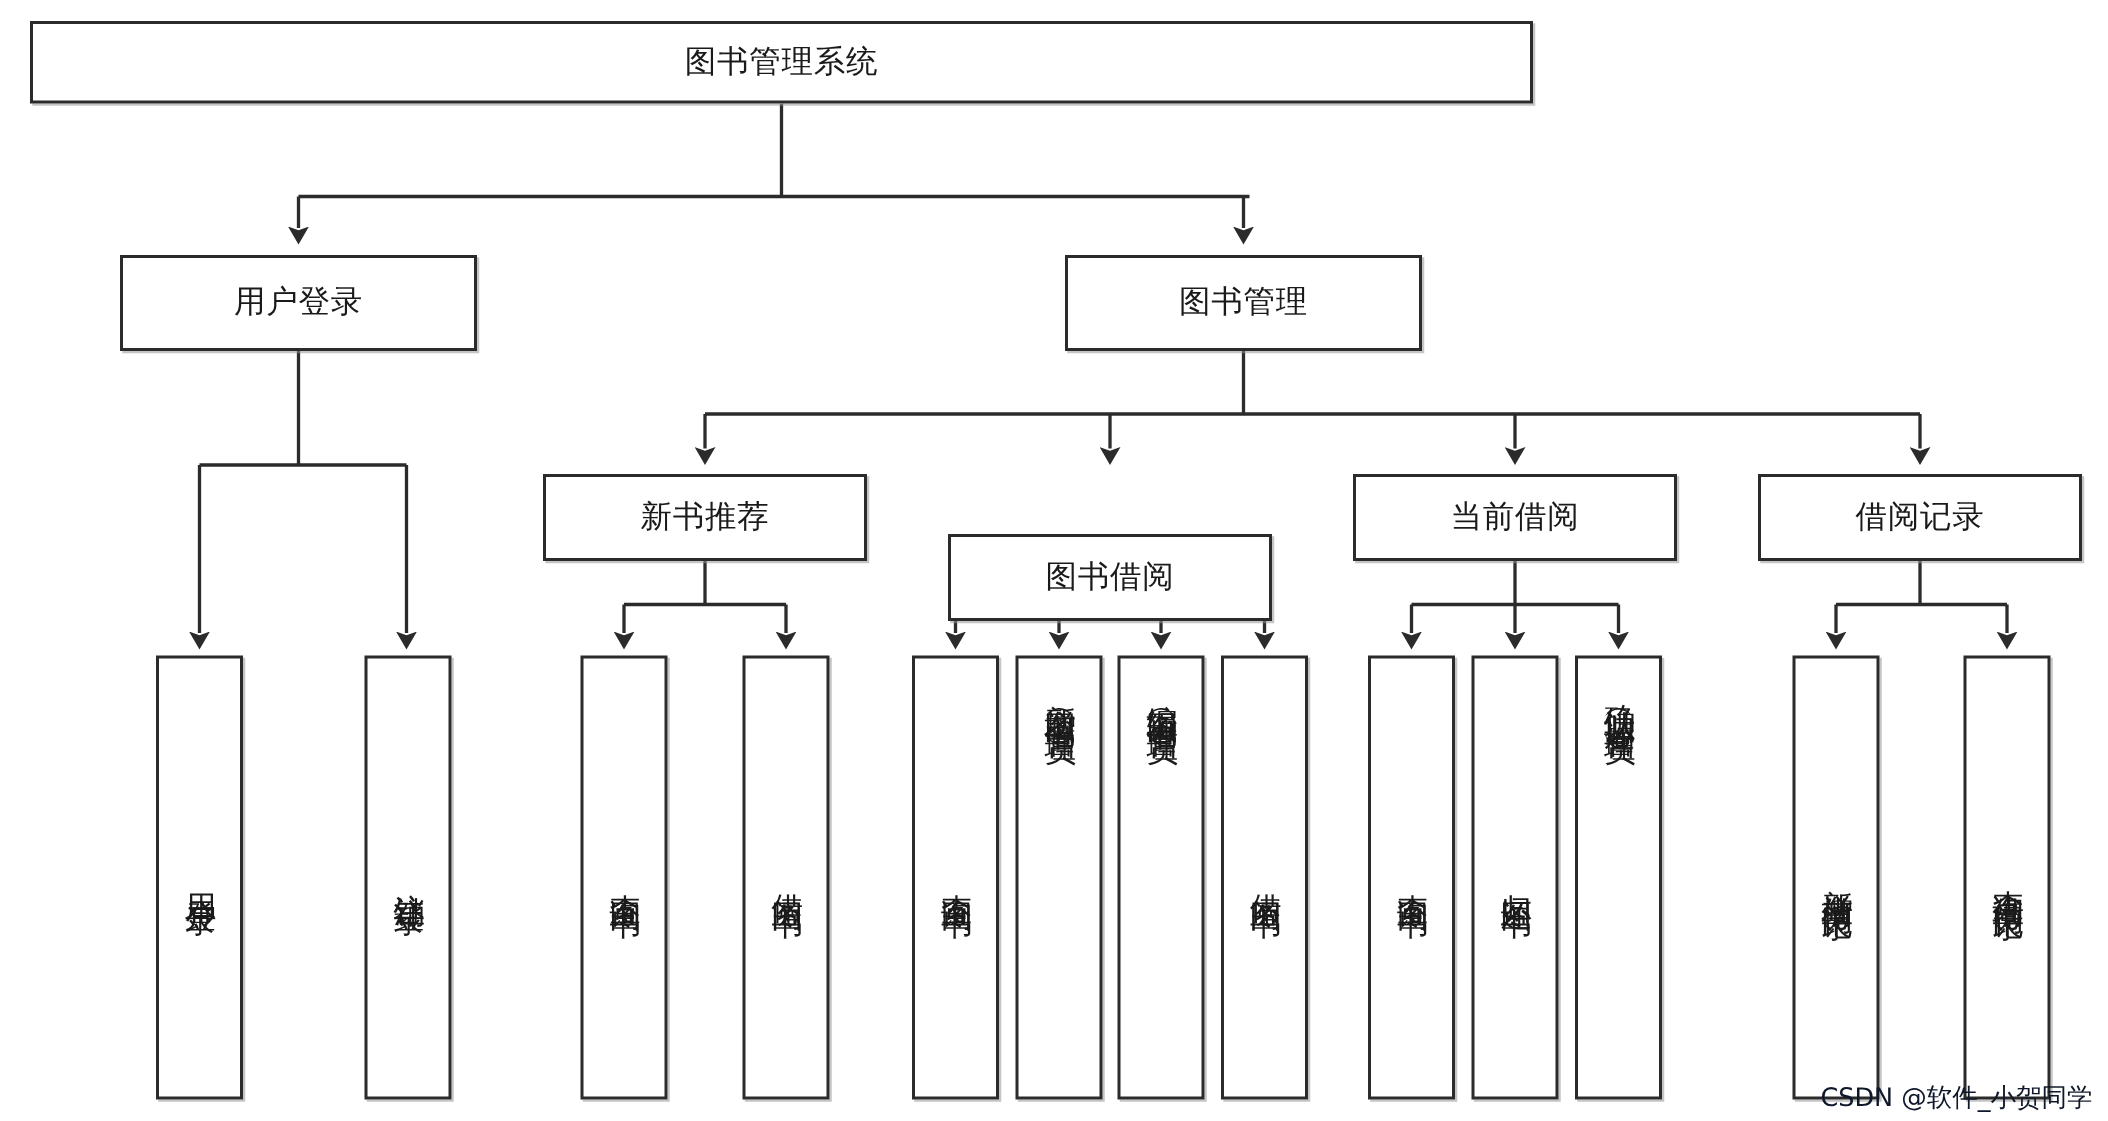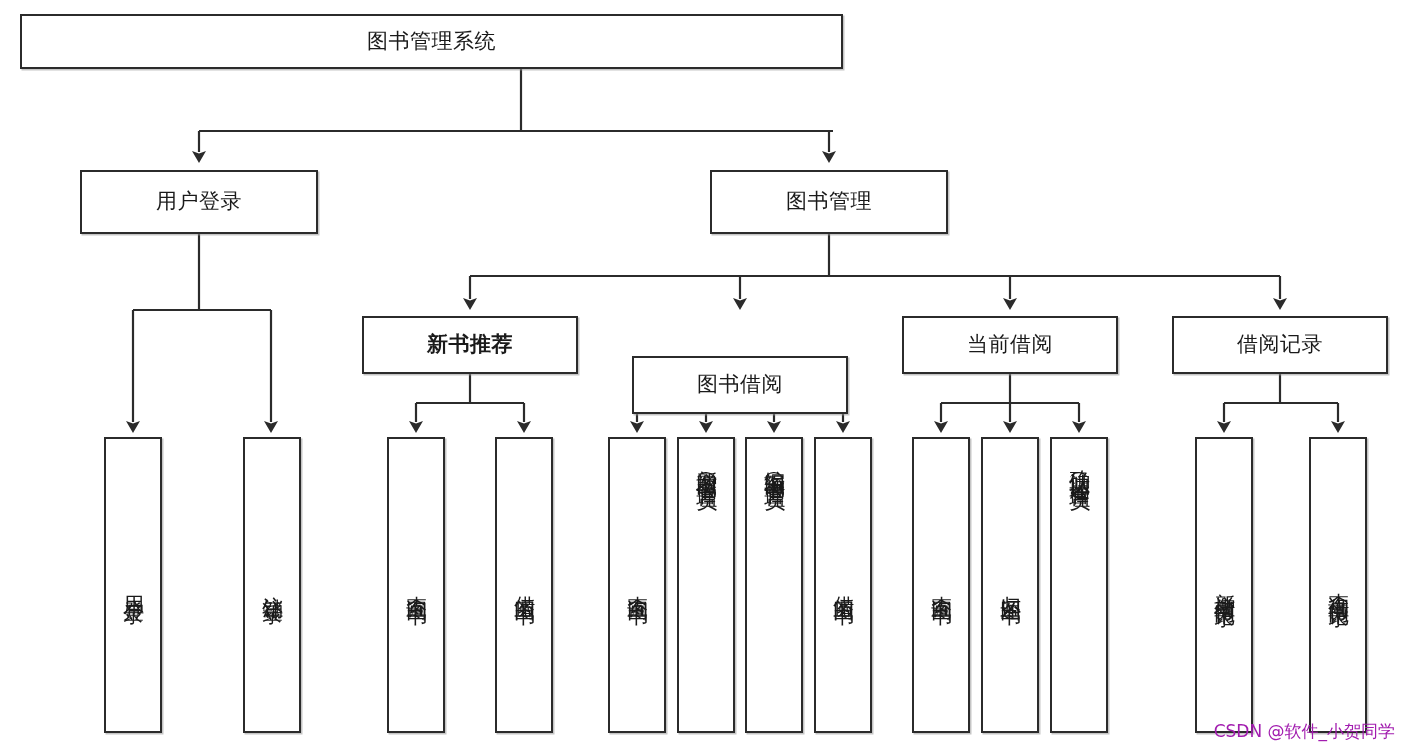--- a/index.html
+++ b/index.html
@@ -70,21 +70,21 @@
     color: #1a1a1a;
     line-height: 1.22;
     letter-spacing: 3px;
     white-space: nowrap;
   }
   .watermark {
     position: absolute;
     right: 10px;
     bottom: 4px;
     font-size: 17px;
-    color: #a21caf;
+    color: #0f172a;
     white-space: nowrap;
     user-select: none;
   }
 </style>
 </head>
 <body>
 
 <div id="diagram-root">
 
   <svg id="flow-svg" viewBox="0 0 1405 747">
@@ -142,33 +142,33 @@
     </g>
 
     <g>
       <path class="conn" d="M1280,374 L1280,403"></path>
       <path class="conn" d="M1224,403 L1338,403"></path>
       <path class="conn" d="M1224,403 L1224,422" marker-end="url(#arw)"></path>
       <path class="conn" d="M1338,403 L1338,422" marker-end="url(#arw)"></path>
     </g>
   </svg>
 
-  <div class="node-box horiz" style="left:20px; top:14px; width:823px; height:55px;">
+  <div class="node-box horiz" style="left:20px; top:14px; width:1002px; height:55px;">
     <span class="node-label-h">图书管理系统</span>
   </div>
 
   <div class="node-box horiz" style="left:80px; top:170px; width:238px; height:64px;">
     <span class="node-label-h">用户登录</span>
   </div>
 
   <div class="node-box horiz" style="left:710px; top:170px; width:238px; height:64px;">
     <span class="node-label-h">图书管理</span>
   </div>
 
-  <div class="node-box horiz" style="left:362px; top:316px; width:216px; height:58px;font-weight:bold;">
+  <div class="node-box horiz" style="left:362px; top:316px; width:216px; height:58px;">
     <span class="node-label-h">新书推荐</span>
   </div>
 
   <div class="node-box horiz" style="left:632px; top:316px; width:216px; height:58px;margin-top:40px;">
     <span class="node-label-h">图书借阅</span>
   </div>
 
   <div class="node-box horiz" style="left:1172px; top:316px; width:216px; height:58px;">
     <span class="node-label-h">借阅记录</span>
   </div>

